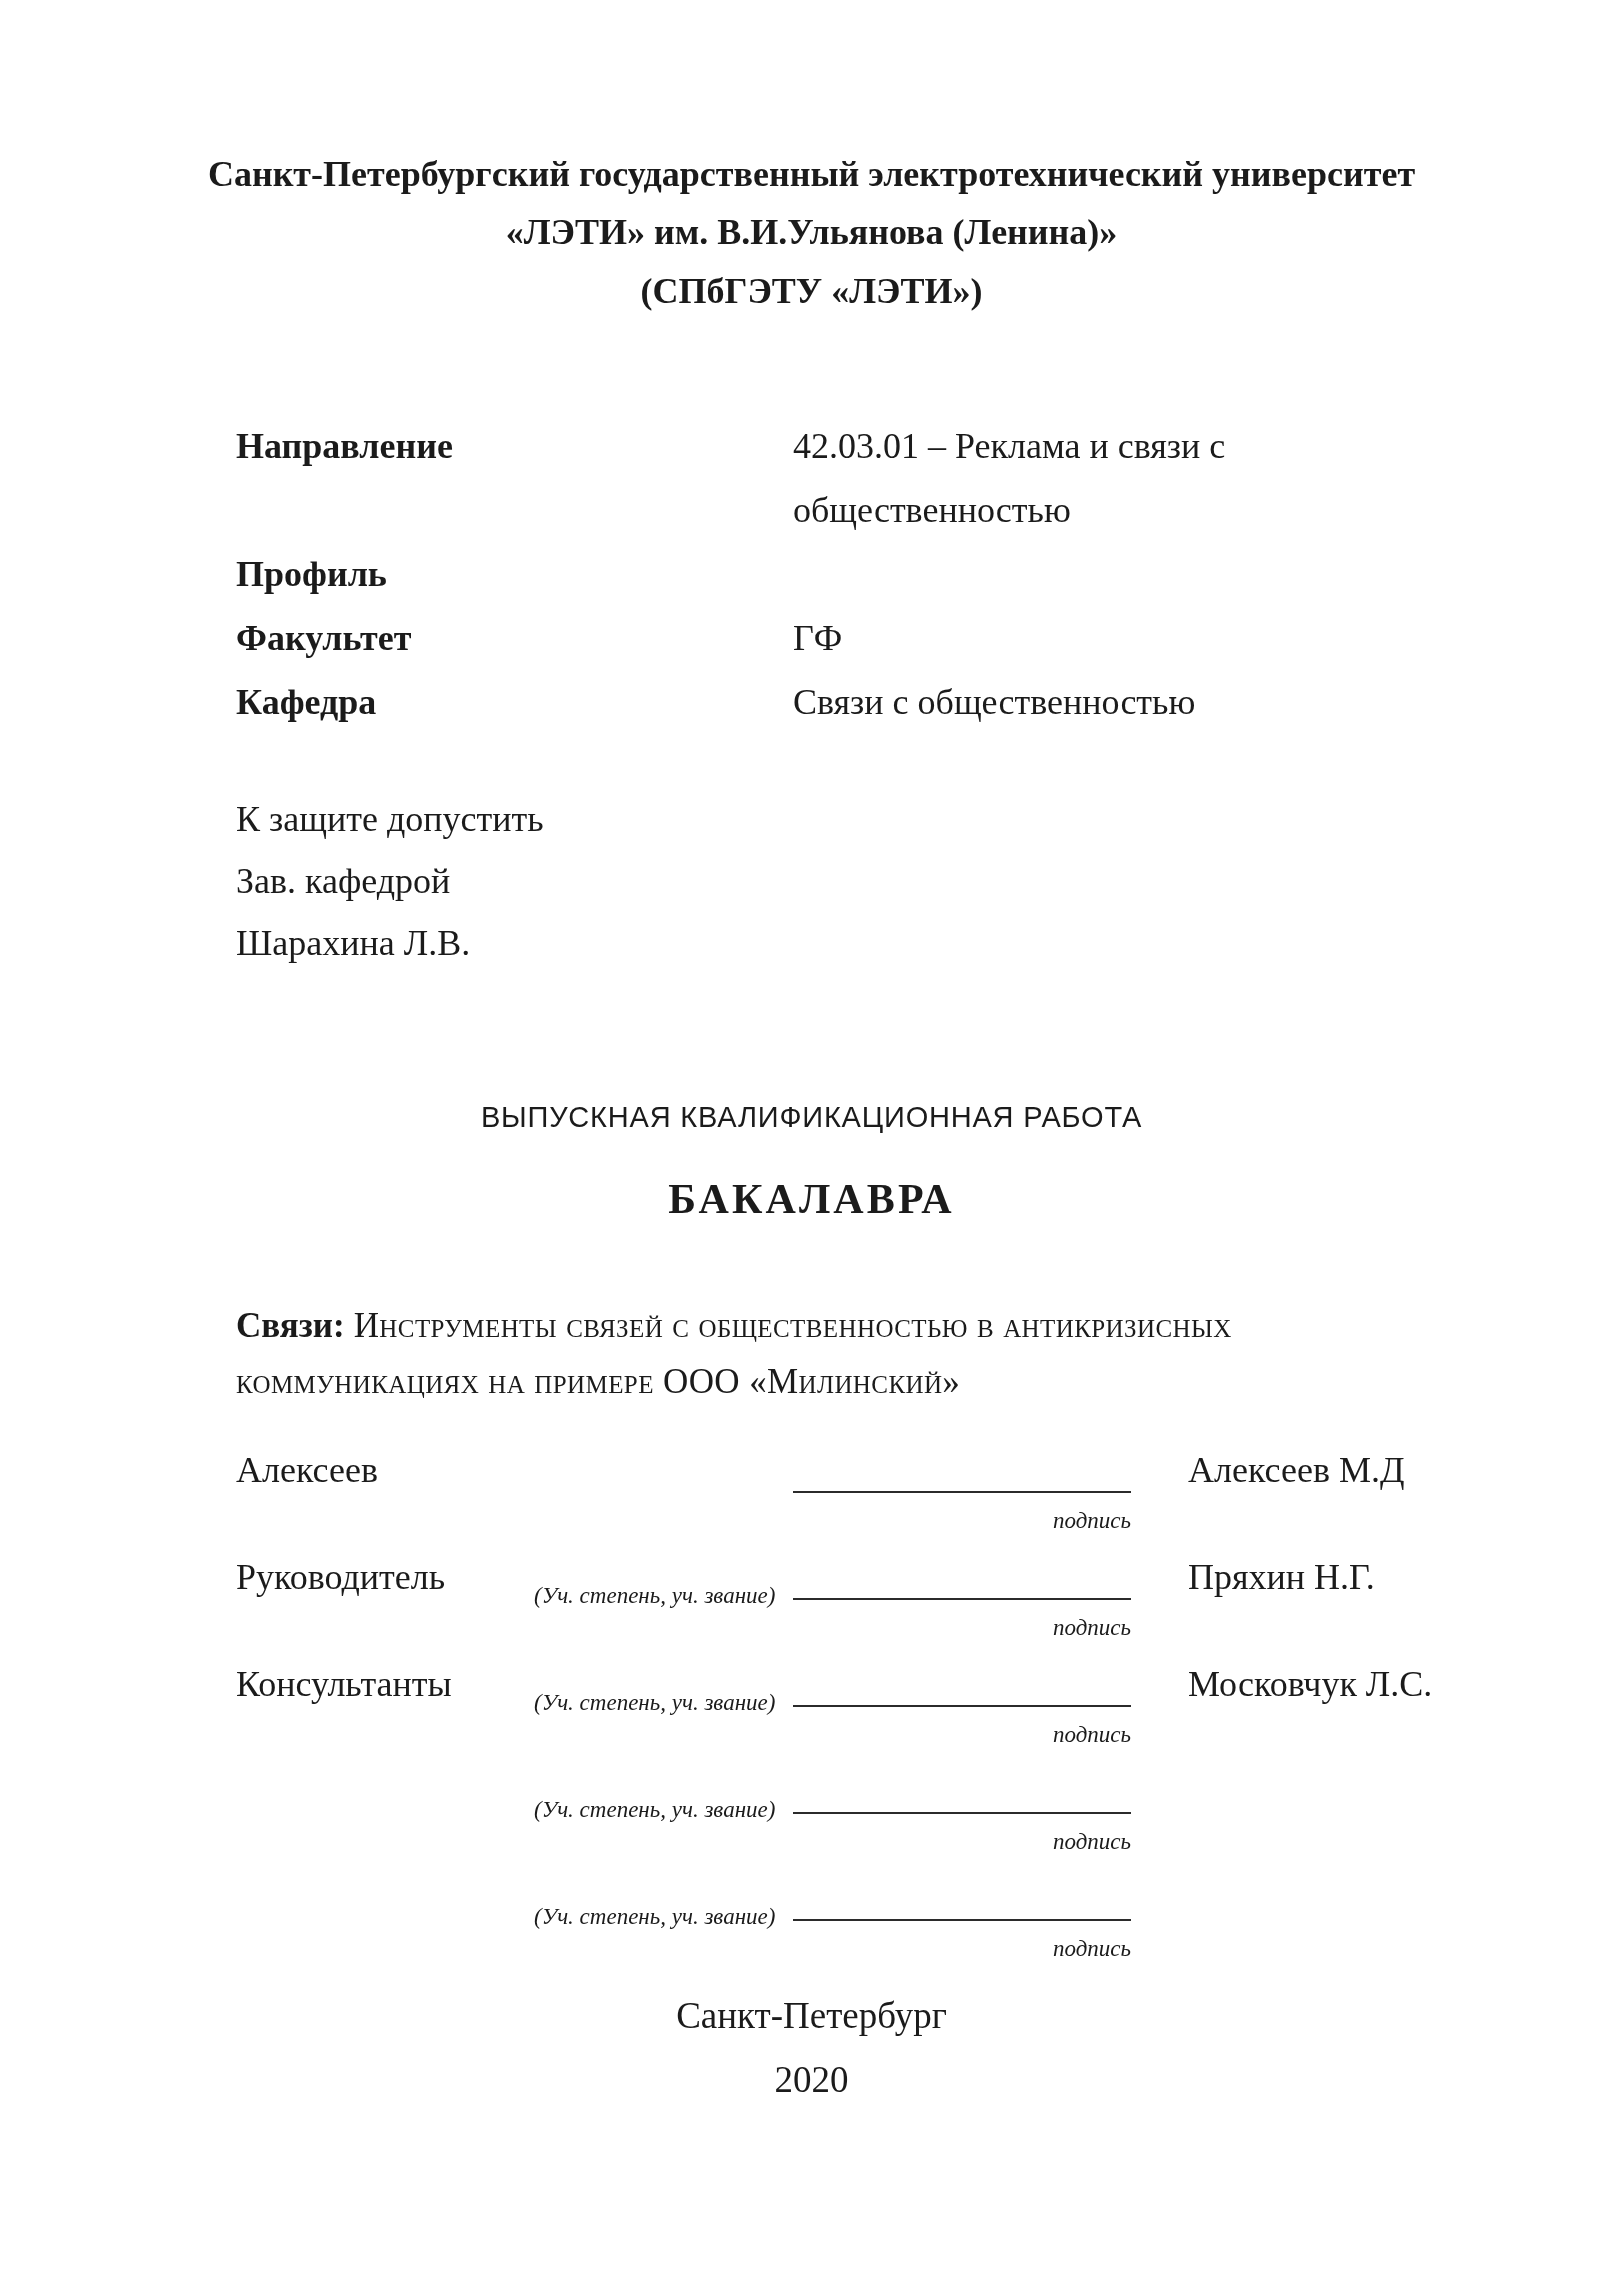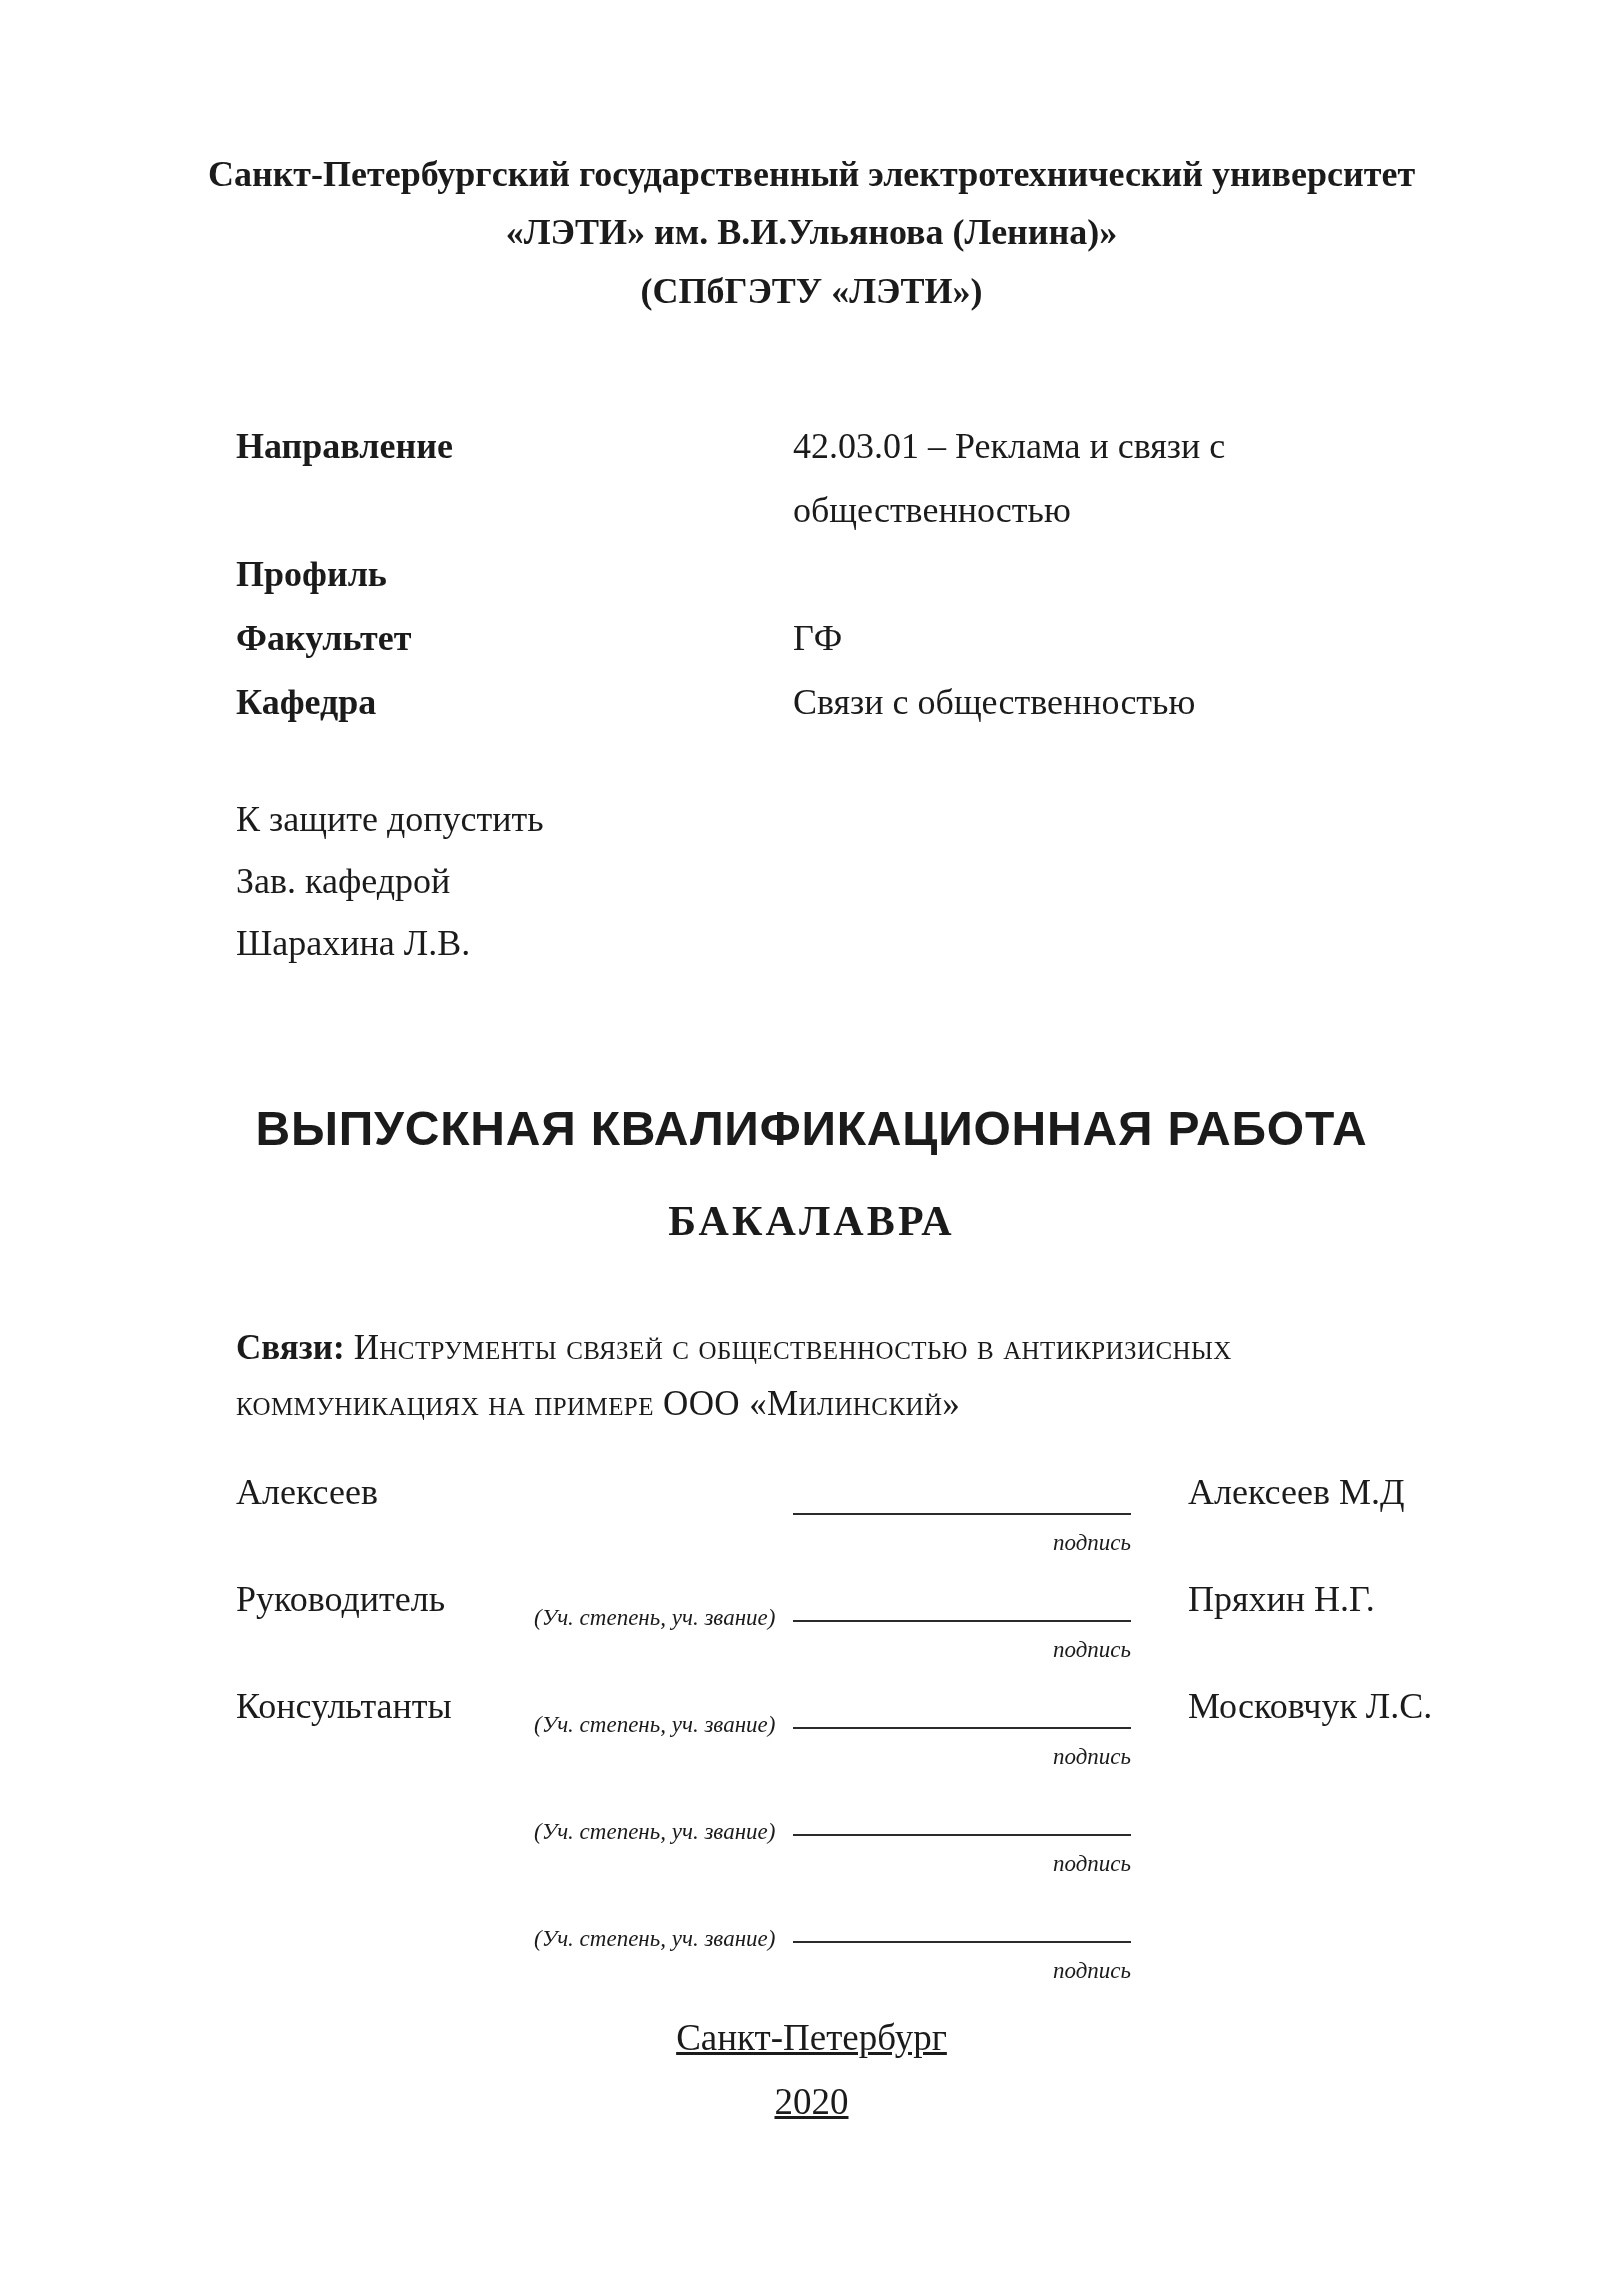--- a/index.html
+++ b/index.html
@@ -40,22 +40,22 @@
 
   
   .admission { margin-top: 55px; line-height: 1.72; }
   .admission-note { }
   .admission-row { display: flex; justify-content: space-between; flex-direction: column; }
 
   
   .work-title { margin-top: 126px; text-align: center; }
   .work-title-line1 {
     font-family: "Liberation Sans", "DejaVu Sans", sans-serif;
-    font-weight: bold;
-    font-size: 48px;
+    font-weight: normal;
+    font-size: 29px;
     letter-spacing: 0.8px;
   }
   .work-title-line2 {
     margin-top: 41px;
     font-weight: bold;
     font-size: 42px;
     letter-spacing: 3.1px;
   }
 
   
@@ -82,21 +82,21 @@
   .sig-line { height: 44px; border-bottom: 2.4px solid #2b2b2b; }
   .sig-caption {
     text-align: right;
     font-style: italic;
     font-size: 23px;
     margin-top: 15px;
   }
   .sig-name { padding-left: 57px; white-space: nowrap; }
 
   
-  .doc-footer { margin-top: 14px; text-align: center; line-height: 1.72; font-size: 37px; text-decoration: underline; }
+  .doc-footer { margin-top: 14px; text-align: center; line-height: 1.72; font-size: 37px; }
 </style>
 </head>
 <body>
 
 <div class="page">
 
   <header class="doc-header full-center">
     <div>Санкт-Петербургский государственный электротехнический университет</div>
     <div>«ЛЭТИ» им. В.И.Ульянова (Ленина)»</div>
     <div>(СПбГЭТУ «ЛЭТИ»)</div>

